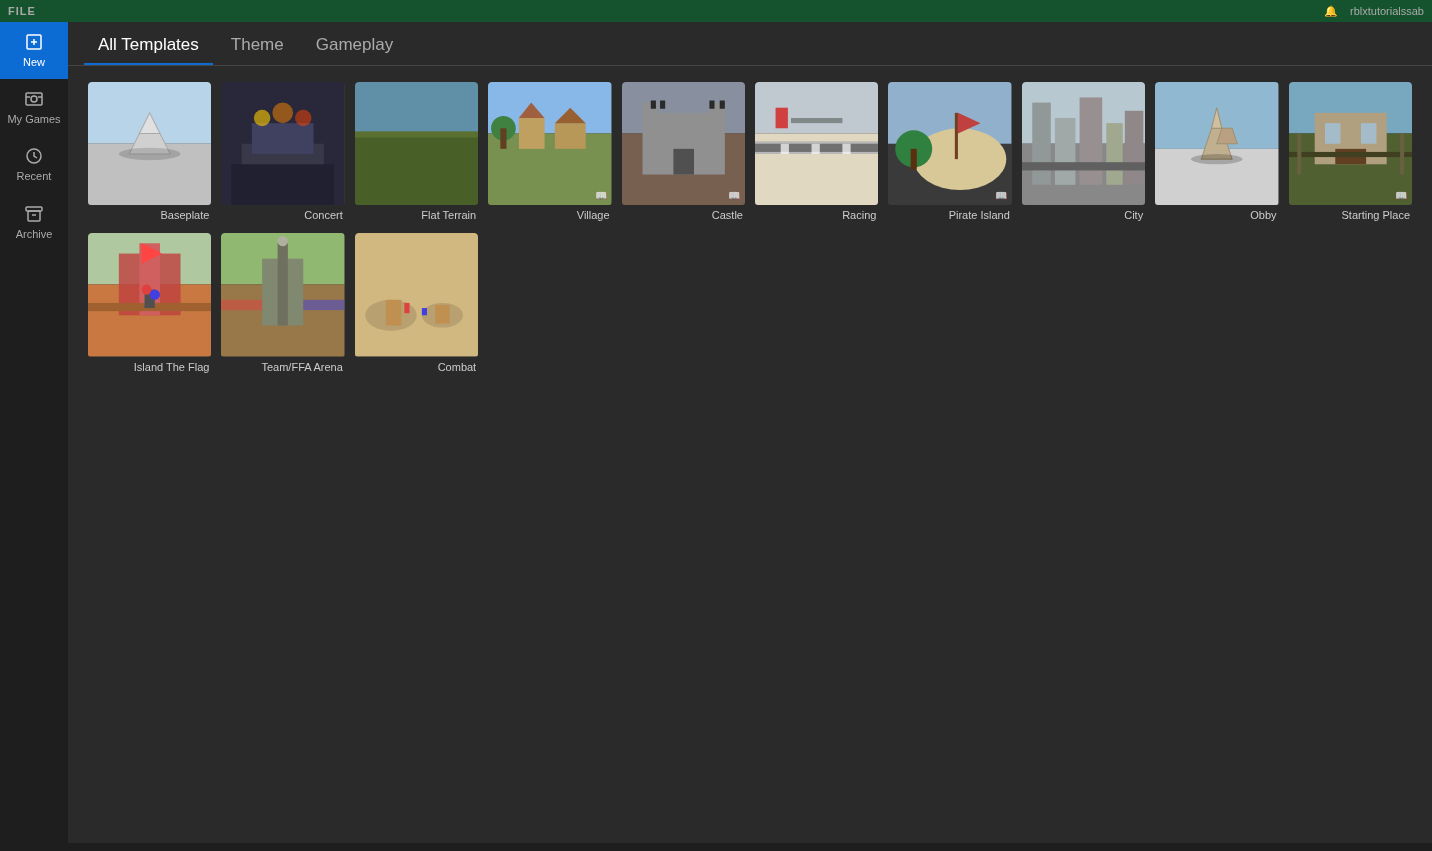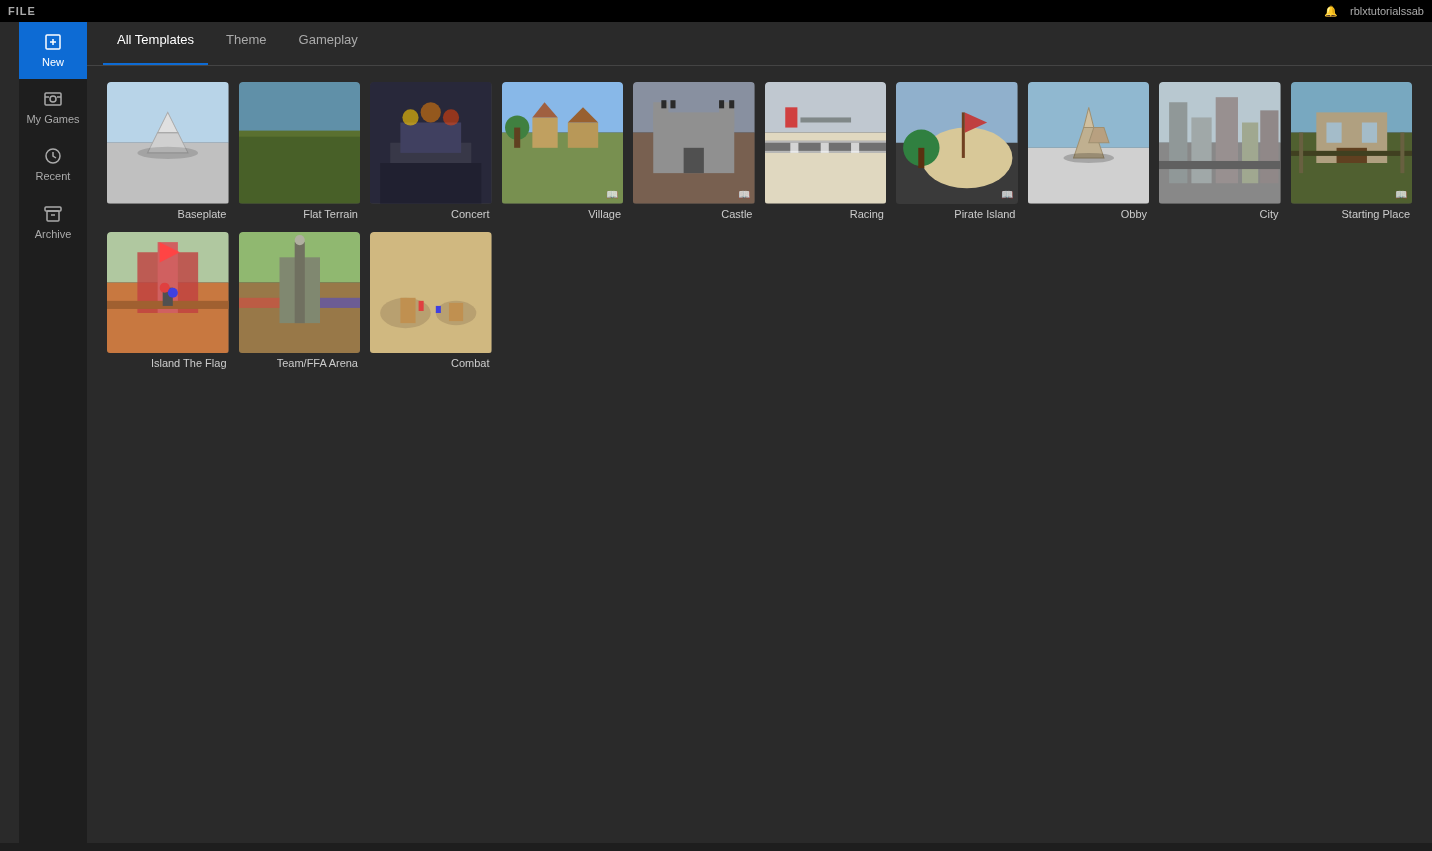--- a/index.html
+++ b/index.html
@@ -10,21 +10,21 @@
       font-size: 12px;
       width: 1432px;
       height: 851px;
       overflow: hidden;
       display: flex;
       flex-direction: column;
     }
 
     
     .top-bar {
-      background: #000000;
+      background: #14532d;
       height: 22px;
       display: flex;
       align-items: center;
       padding: 0 8px;
       justify-content: space-between;
       flex-shrink: 0;
     }
     .top-bar-left {
       font-size: 11px;
       color: #aaa;
@@ -50,21 +50,20 @@
 
     
     .sidebar {
       width: 68px;
       background: #1e1e1e;
       display: flex;
       flex-direction: column;
       align-items: center;
       padding-top: 0;
       flex-shrink: 0;
-      margin-left: 19px;
     }
     .sidebar-item {
       width: 100%;
       display: flex;
       flex-direction: column;
       align-items: center;
       padding: 10px 4px;
       cursor: pointer;
       color: #aaa;
       font-size: 11px;
@@ -97,24 +96,24 @@
     .tabs-bar {
       display: flex;
       align-items: flex-end;
       padding: 0 16px;
       border-bottom: 1px solid #444;
       background: #2a2a2a;
       flex-shrink: 0;
       height: 44px;
     }
     .tab {
-      padding: 10px 14px 16px;
+      padding: 10px 14px 8px;
       cursor: pointer;
       color: #aaa;
-      font-size: 13px;
+      font-size: 17px;
       border-bottom: 2px solid transparent;
       margin-right: 4px;
     }
     .tab.active {
       color: #fff;
       border-bottom: 2px solid #0d6bd4;
     }
 
     
     .grid-area {
@@ -240,37 +239,37 @@
     <rect x="0" y="0" width="120" height="60" fill="#b8d4e8"></rect>
     <rect x="0" y="60" width="120" height="60" fill="#c0c0c0"></rect>
     <polygon points="40,70 80,70 70,50 50,50" fill="#d0d0d0" stroke="#aaa" stroke-width="1"></polygon>
     <polygon points="50,50 70,50 60,30" fill="#e0e0e0" stroke="#aaa" stroke-width="1"></polygon>
     <ellipse cx="60" cy="70" rx="30" ry="6" fill="rgba(0,0,0,0.15)"></ellipse>
   </svg></div>
             <div class="card-label">Baseplate</div>
           </div>
           <div class="template-card">
             <div class="card-thumb"><svg viewBox="0 0 120 120" xmlns="http://www.w3.org/2000/svg" width="100%" height="100%">
-    <rect x="0" y="0" width="120" height="50" fill="#6090a8"></rect>
-    <rect x="0" y="50" width="120" height="70" fill="#486028"></rect>
-    <rect x="0" y="48" width="120" height="6" fill="#5a7030"></rect>
-  </svg></div>
-            <div class="card-label">Flat Terrain</div>
-          </div>
-          <div class="template-card">
-            <div class="card-thumb"><svg viewBox="0 0 120 120" xmlns="http://www.w3.org/2000/svg" width="100%" height="100%">
     <rect x="0" y="0" width="120" height="120" fill="#28283a"></rect>
     <rect x="20" y="60" width="80" height="40" fill="#383848"></rect>
     <rect x="30" y="40" width="60" height="30" fill="#404060"></rect>
     <circle cx="40" cy="35" r="8" fill="#ffcc00" opacity="0.6"></circle>
     <circle cx="60" cy="30" r="10" fill="#ff8800" opacity="0.5"></circle>
     <circle cx="80" cy="35" r="8" fill="#ff4400" opacity="0.5"></circle>
     <rect x="10" y="80" width="100" height="40" fill="#202030"></rect>
   </svg></div>
             <div class="card-label">Concert</div>
+          </div>
+          <div class="template-card">
+            <div class="card-thumb"><svg viewBox="0 0 120 120" xmlns="http://www.w3.org/2000/svg" width="100%" height="100%">
+    <rect x="0" y="0" width="120" height="50" fill="#6090a8"></rect>
+    <rect x="0" y="50" width="120" height="70" fill="#486028"></rect>
+    <rect x="0" y="48" width="120" height="6" fill="#5a7030"></rect>
+  </svg></div>
+            <div class="card-label">Flat Terrain</div>
           </div>
           <div class="template-card">
             <div class="card-thumb"><svg viewBox="0 0 120 120" xmlns="http://www.w3.org/2000/svg" width="100%" height="100%">
     <rect x="0" y="0" width="120" height="50" fill="#88b8e8"></rect>
     <rect x="0" y="50" width="120" height="70" fill="#789050"></rect>
     <rect x="30" y="35" width="25" height="30" fill="#c0a060"></rect>
     <polygon points="30,35 55,35 42,20" fill="#a06040"></polygon>
     <rect x="65" y="40" width="30" height="25" fill="#b89858"></rect>
     <polygon points="65,40 95,40 80,25" fill="#986030"></polygon>
     <circle cx="15" cy="45" r="12" fill="#408040"></circle>
@@ -314,41 +313,41 @@
     <ellipse cx="70" cy="75" rx="45" ry="30" fill="#d8c898"></ellipse>
     <rect x="65" y="30" width="3" height="45" fill="#704020"></rect>
     <polygon points="68,30 90,40 68,50" fill="#c04040"></polygon>
     <circle cx="25" cy="65" r="18" fill="#308040"></circle>
     <rect x="22" y="65" width="6" height="20" fill="#5a3010"></rect>
   </svg><span class="card-badge">📖</span></div>
             <div class="card-label">Pirate Island</div>
           </div>
           <div class="template-card">
             <div class="card-thumb"><svg viewBox="0 0 120 120" xmlns="http://www.w3.org/2000/svg" width="100%" height="100%">
-    <rect x="0" y="0" width="120" height="65" fill="#90b8d0"></rect>
-    <rect x="0" y="65" width="120" height="55" fill="#d0d0d0"></rect>
-    <polygon points="45,75 75,75 65,45 55,45" fill="#c0b090" stroke="#a09070" stroke-width="1"></polygon>
-    <polygon points="55,45 65,45 60,25" fill="#d0c0a0" stroke="#a09070" stroke-width="1"></polygon>
-    <polygon points="60,60 80,60 75,45 65,45" fill="#b8a080" stroke="#a09070" stroke-width="1"></polygon>
-    <ellipse cx="60" cy="75" rx="25" ry="5" fill="rgba(0,0,0,0.2)"></ellipse>
-  </svg></div>
-            <div class="card-label">Obby</div>
-          </div>
-          <div class="template-card">
-            <div class="card-thumb"><svg viewBox="0 0 120 120" xmlns="http://www.w3.org/2000/svg" width="100%" height="100%">
     <rect x="0" y="0" width="120" height="60" fill="#b8c8d0"></rect>
     <rect x="0" y="60" width="120" height="60" fill="#888888"></rect>
     <rect x="10" y="20" width="18" height="80" fill="#909898"></rect>
     <rect x="32" y="35" width="20" height="65" fill="#a0a8a8"></rect>
     <rect x="56" y="15" width="22" height="85" fill="#989090"></rect>
     <rect x="82" y="40" width="16" height="60" fill="#a0a890"></rect>
     <rect x="100" y="28" width="18" height="72" fill="#908888"></rect>
     <rect x="0" y="78" width="120" height="8" fill="#606060"></rect>
   </svg></div>
             <div class="card-label">City</div>
+          </div>
+          <div class="template-card">
+            <div class="card-thumb"><svg viewBox="0 0 120 120" xmlns="http://www.w3.org/2000/svg" width="100%" height="100%">
+    <rect x="0" y="0" width="120" height="65" fill="#90b8d0"></rect>
+    <rect x="0" y="65" width="120" height="55" fill="#d0d0d0"></rect>
+    <polygon points="45,75 75,75 65,45 55,45" fill="#c0b090" stroke="#a09070" stroke-width="1"></polygon>
+    <polygon points="55,45 65,45 60,25" fill="#d0c0a0" stroke="#a09070" stroke-width="1"></polygon>
+    <polygon points="60,60 80,60 75,45 65,45" fill="#b8a080" stroke="#a09070" stroke-width="1"></polygon>
+    <ellipse cx="60" cy="75" rx="25" ry="5" fill="rgba(0,0,0,0.2)"></ellipse>
+  </svg></div>
+            <div class="card-label">Obby</div>
           </div>
           <div class="template-card">
             <div class="card-thumb"><svg viewBox="0 0 120 120" xmlns="http://www.w3.org/2000/svg" width="100%" height="100%">
     <rect x="0" y="0" width="120" height="50" fill="#78a8c0"></rect>
     <rect x="0" y="50" width="120" height="70" fill="#506030"></rect>
     <rect x="25" y="30" width="70" height="50" fill="#b0a080"></rect>
     <rect x="45" y="65" width="30" height="15" fill="#604020"></rect>
     <rect x="35" y="40" width="15" height="20" fill="#a0c8e8" opacity="0.7"></rect>
     <rect x="70" y="40" width="15" height="20" fill="#a0c8e8" opacity="0.7"></rect>
     <rect x="0" y="68" width="120" height="5" fill="#404020"></rect>

